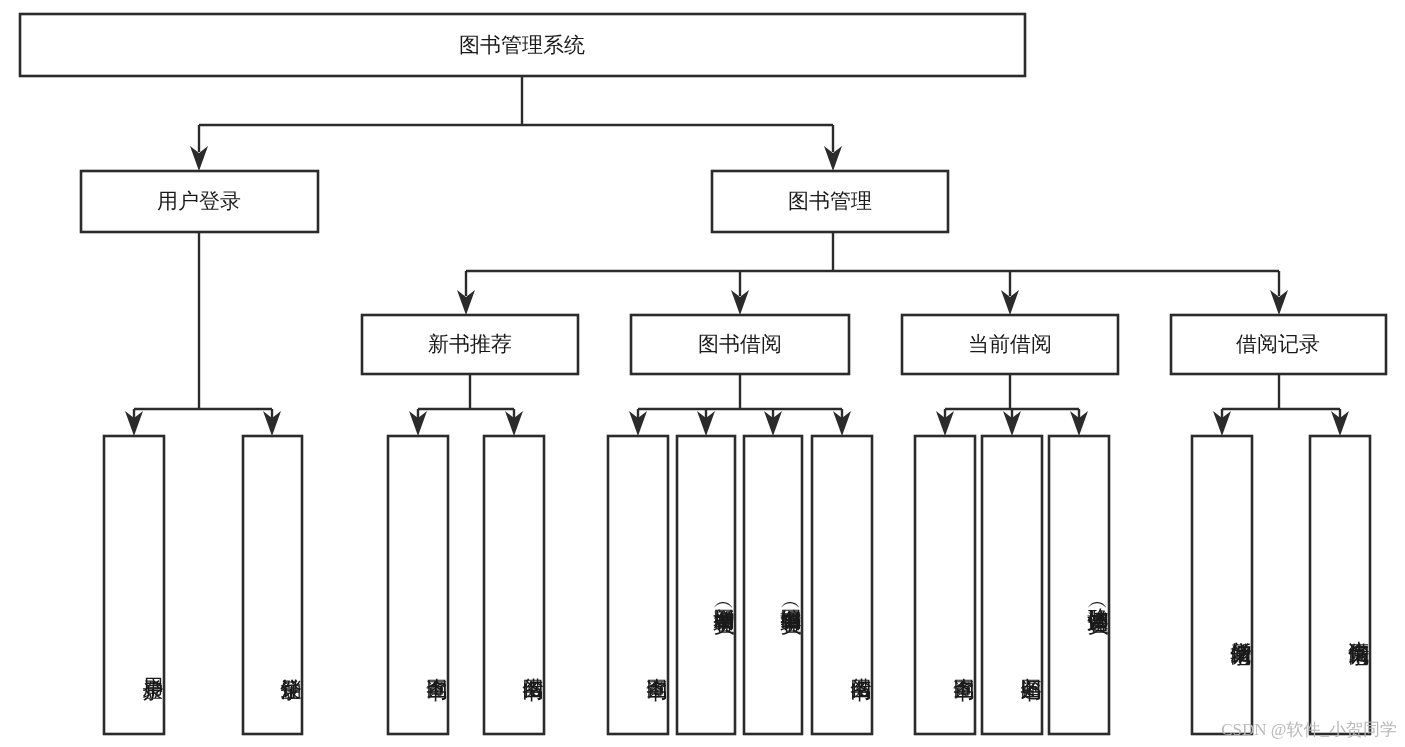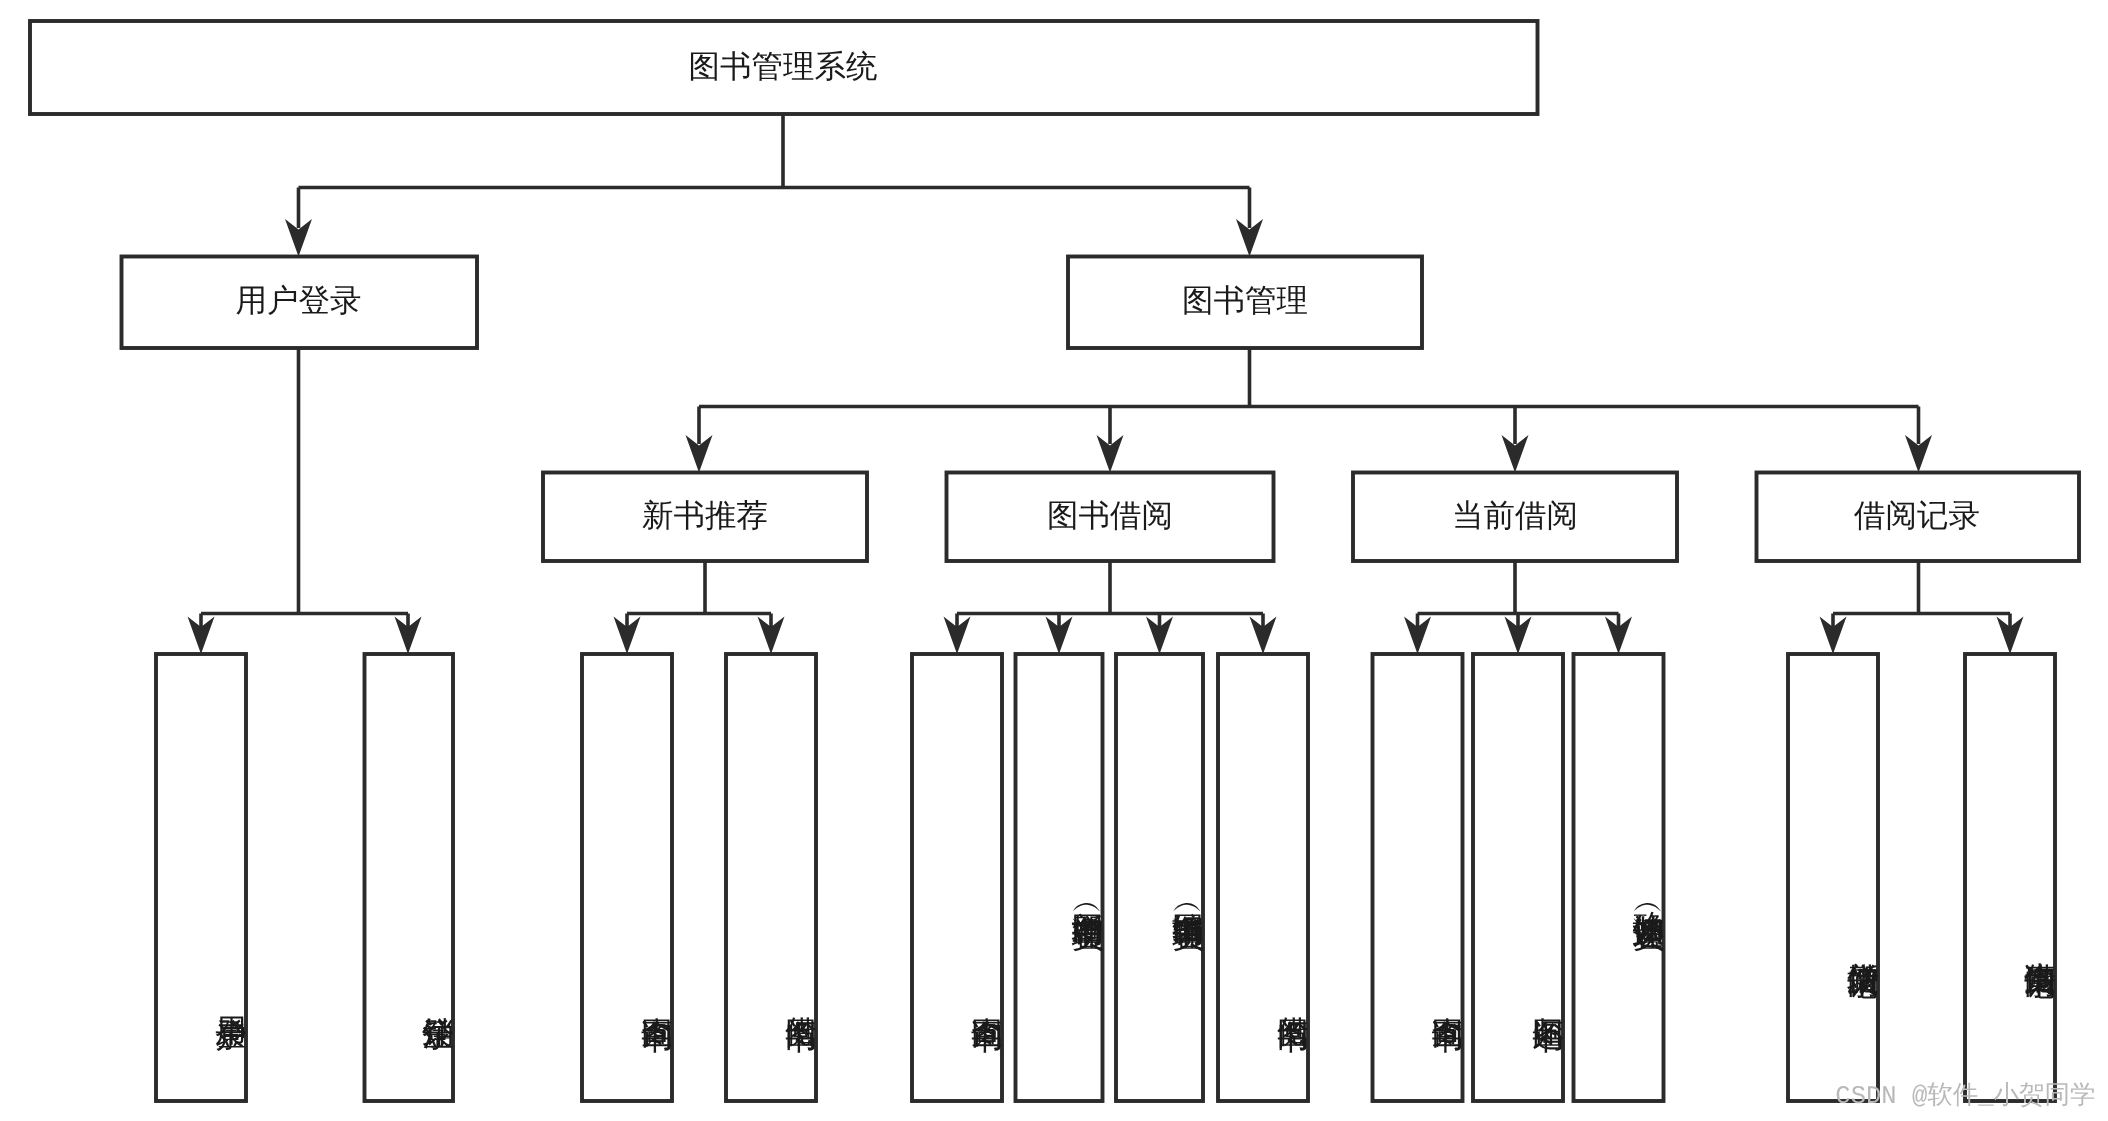--- a/index.html
+++ b/index.html
@@ -60,21 +60,21 @@
     align-items: flex-start;
     justify-content: center;
     line-height: 1.0;
     letter-spacing: 1px;
     pointer-events: none;
   }
   .watermark {
     position: absolute;
     right: 8px;
     bottom: 6px;
-    font-family: Liberation Mono, monospace;
+    font-family: Liberation Serif, serif;
     font-size: 17px;
     color: #b9b9b9;
     white-space: nowrap;
   }
 </style>
 </head>
 <body>
 
 <div id="diagram-root">
 

